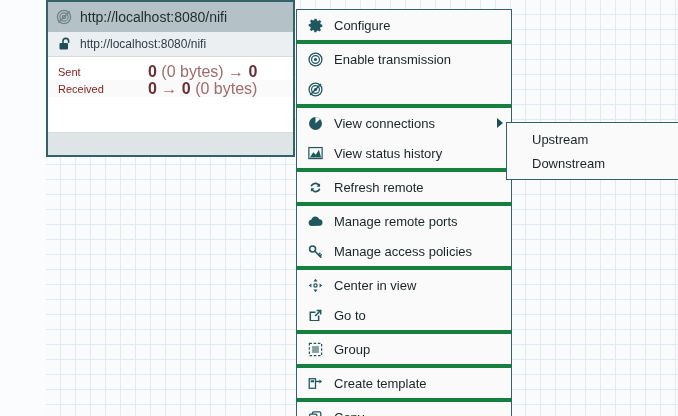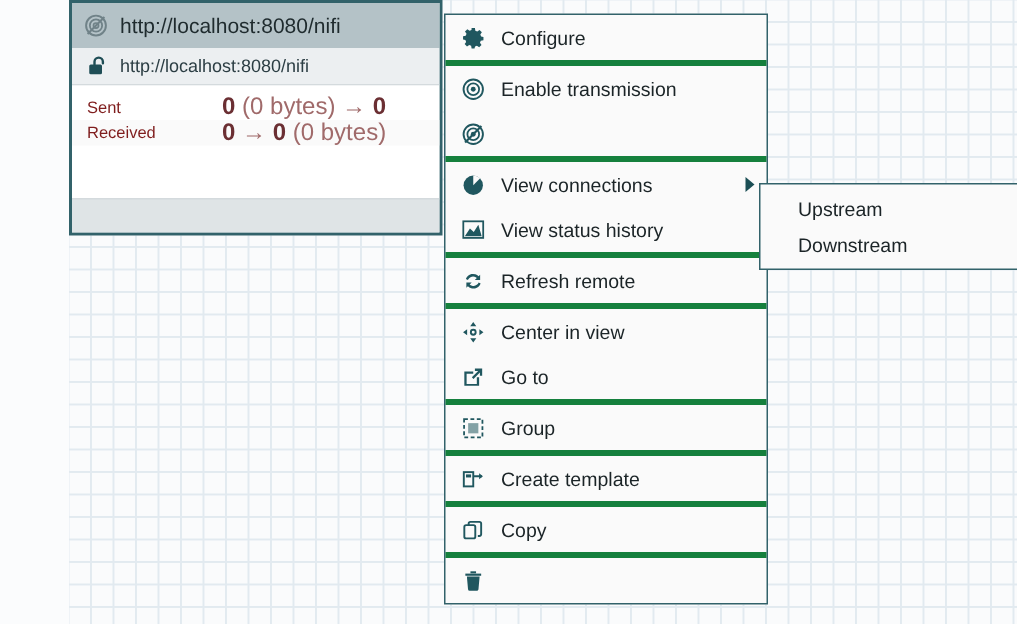--- a/index.html
+++ b/index.html
@@ -280,20 +280,37 @@
           <svg class="mi-icon" viewBox="0 0 20 20">
             <path d="M4.2 8.2a6 6 0 0 1 10-2.1l1.2-1.2v4.2h-4.2l1.6-1.6a4.3 4.3 0 0 0-7 1.6z" fill="#20575f"></path>
             <path d="M15.8 11.8a6 6 0 0 1-10 2.1l-1.2 1.2v-4.2h4.2l-1.6 1.6a4.3 4.3 0 0 0 7-1.6z" fill="#20575f"></path>
           </svg>
           <span class="mi-label">Refresh remote</span>
         </div>
       </div>
       <div class="menu-group">
         <div class="menu-item">
           <svg class="mi-icon" viewBox="0 0 20 20">
+            <path d="M5.6 15.2a3.6 3.6 0 0 1-.5-7.17 4.9 4.9 0 0 1 9.36-.6 3.85 3.85 0 0 1 .34 7.67z" fill="#20575f"></path>
+          </svg>
+          <span class="mi-label">Manage remote ports</span>
+        </div>
+        <div class="menu-item">
+          <svg class="mi-icon" viewBox="0 0 20 20">
+            <circle cx="6.6" cy="7" r="3.5" fill="none" stroke="#20575f" stroke-width="1.8"></circle>
+            <path d="M9.1 9.5 L16.4 16.8" stroke="#20575f" stroke-width="1.8" stroke-linecap="round"></path>
+            <path d="M13.4 13.8 L15.2 12" stroke="#20575f" stroke-width="1.8" stroke-linecap="round"></path>
+            <path d="M15.1 15.5 L16.7 13.9" stroke="#20575f" stroke-width="1.8" stroke-linecap="round"></path>
+          </svg>
+          <span class="mi-label">Manage access policies</span>
+        </div>
+      </div>
+      <div class="menu-group">
+        <div class="menu-item">
+          <svg class="mi-icon" viewBox="0 0 20 20">
             <path d="M10 2 L12.4 5.2 H7.6 Z M10 18 L7.6 14.8 H12.4 Z M2 10 L5.2 7.6 V12.4 Z M18 10 L14.8 12.4 V7.6 Z" fill="#20575f"></path>
             <circle cx="10" cy="10" r="1.9" fill="none" stroke="#20575f" stroke-width="1.5"></circle>
           </svg>
           <span class="mi-label">Center in view</span>
         </div>
         <div class="menu-item">
           <svg class="mi-icon" viewBox="0 0 20 20">
             <path d="M3 5.4h7v1.8H4.8v8h8V10h1.8v6.6H3z" fill="#20575f"></path>
             <path d="M11.3 3.2H17v5.7h-1.8V6.3l-5 5-1.3-1.3 5-5h-2.6z" fill="#20575f"></path>
           </svg>

